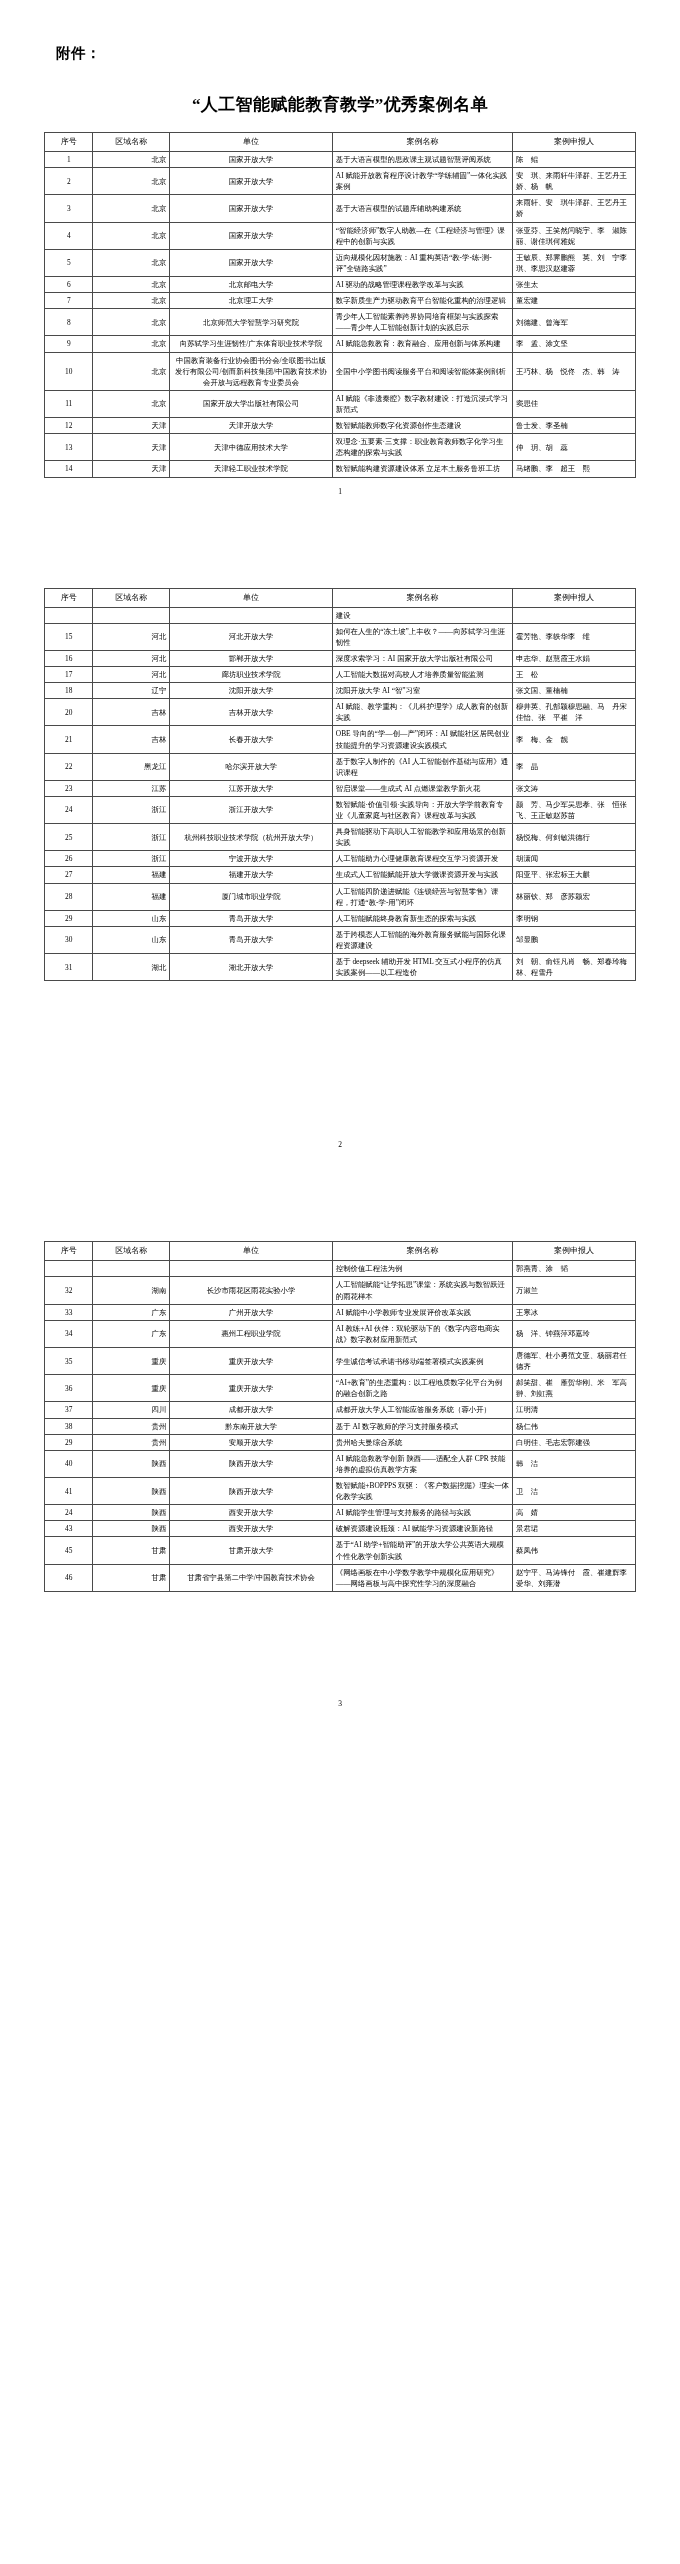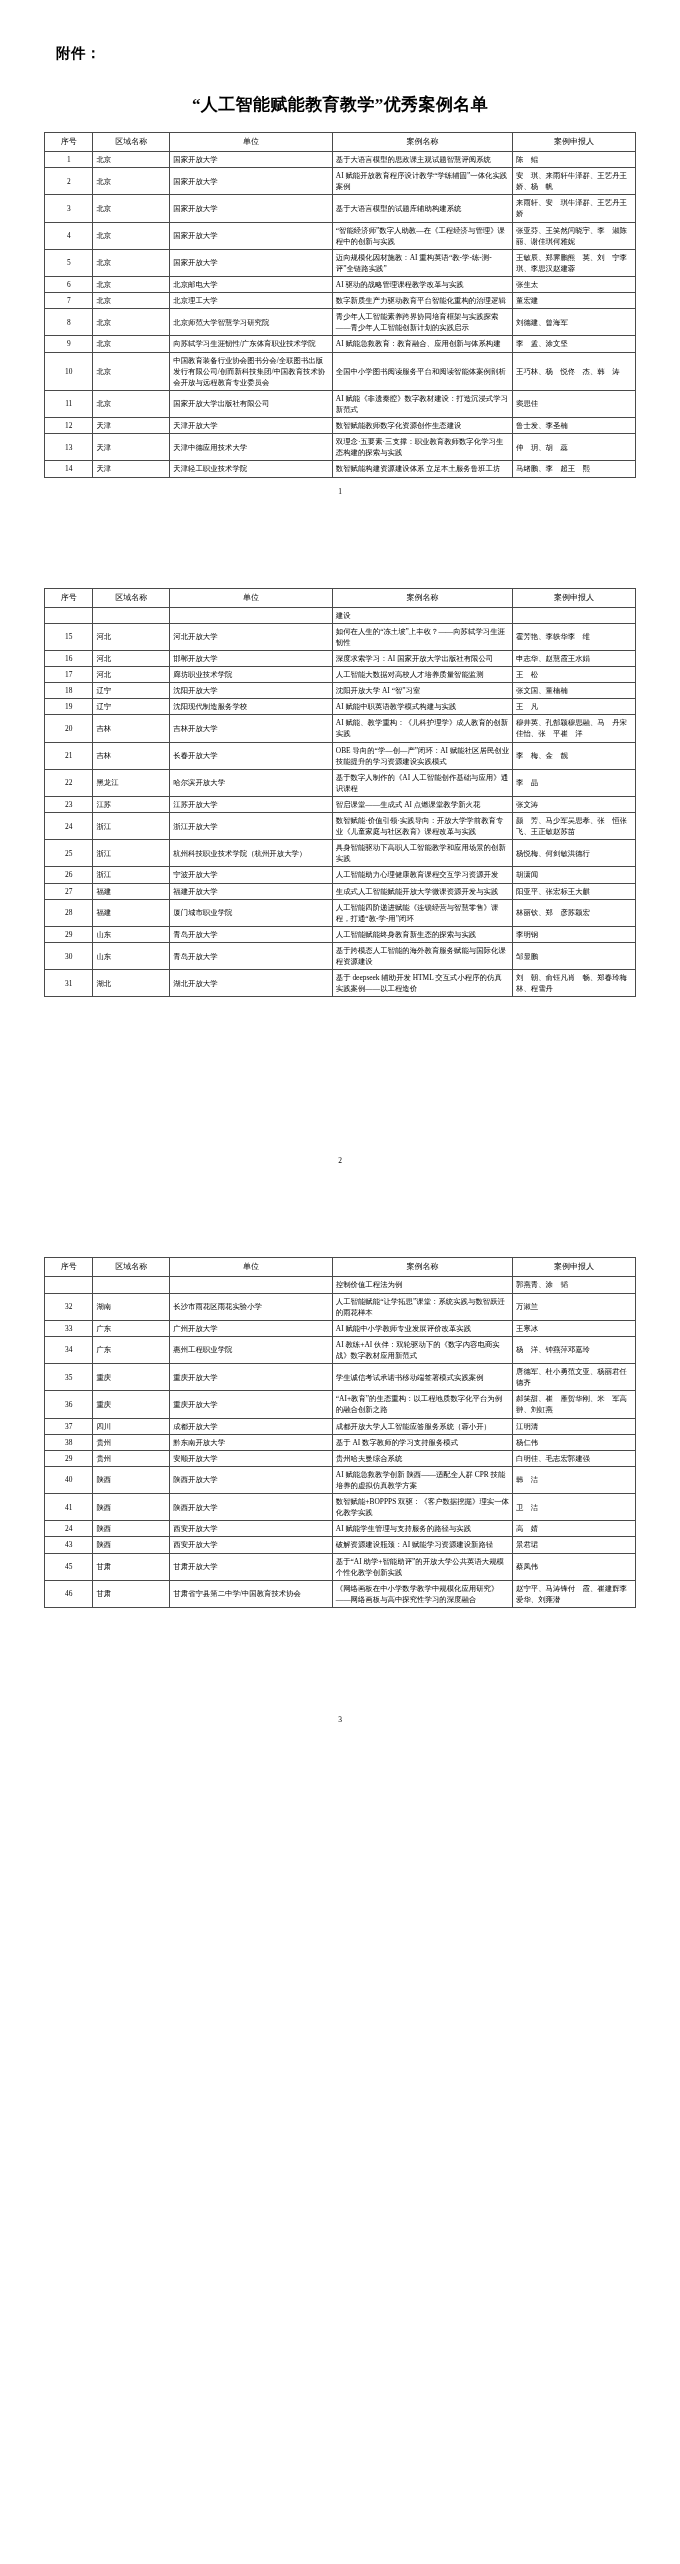--- a/index.html
+++ b/index.html
@@ -58,22 +58,22 @@
     font-size: 8px;
     padding: 3px 2px;
   }
   col.c-idx   { width: 8.2%; }
   col.c-reg   { width: 13.0%; }
   col.c-unit  { width: 27.5%; }
   col.c-case  { width: 30.5%; }
   col.c-appl  { width: 20.8%; }
 
   td.idx  { text-align: center; }
-  td.reg  { text-align: left; }
-  td.unit { text-align: left; }
+  td.reg  { text-align: right; }
+  td.unit { text-align: center; }
   td.cse  { text-align: left; }
   td.appl { text-align: left; }
 
   .page-num {
     text-align: center;
     font-size: 7.5px;
     margin-top: 9px;
     margin-bottom: 0;
     font-family: "Liberation Serif", "DejaVu Serif", serif;
   }
@@ -261,27 +261,20 @@
           <td class="appl">王　松</td>
         </tr>
         <tr>
           <td class="idx">18</td>
           <td class="reg">辽宁</td>
           <td class="unit">沈阳开放大学</td>
           <td class="cse">沈阳开放大学 AI “智”习室</td>
           <td class="appl">张文国、董楠楠</td>
         </tr>
         <tr>
-          <td class="idx">19</td>
-          <td class="reg">辽宁</td>
-          <td class="unit">沈阳现代制造服务学校</td>
-          <td class="cse">AI 赋能中职英语教学模式构建与实践</td>
-          <td class="appl">王　凡</td>
-        </tr>
-        <tr>
           <td class="idx">20</td>
           <td class="reg">吉林</td>
           <td class="unit">吉林开放大学</td>
           <td class="cse">AI 赋能、教学重构：《儿科护理学》成人教育的创新实践</td>
           <td class="appl">穆井英、孔郜颖穆思融、马　丹宋佳怡、张　平崔　洋</td>
         </tr>
         <tr>
           <td class="idx">21</td>
           <td class="reg">吉林</td>
           <td class="unit">长春开放大学</td>

